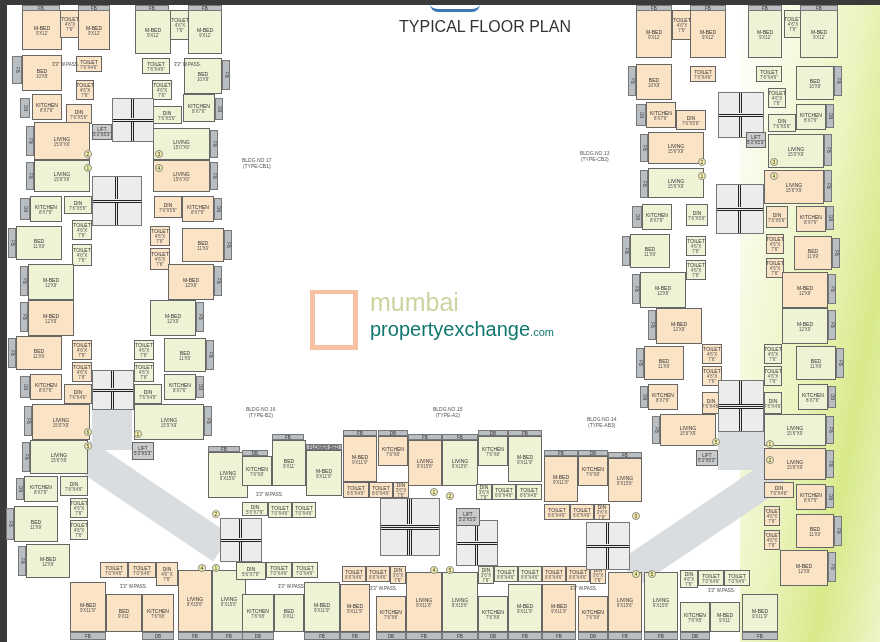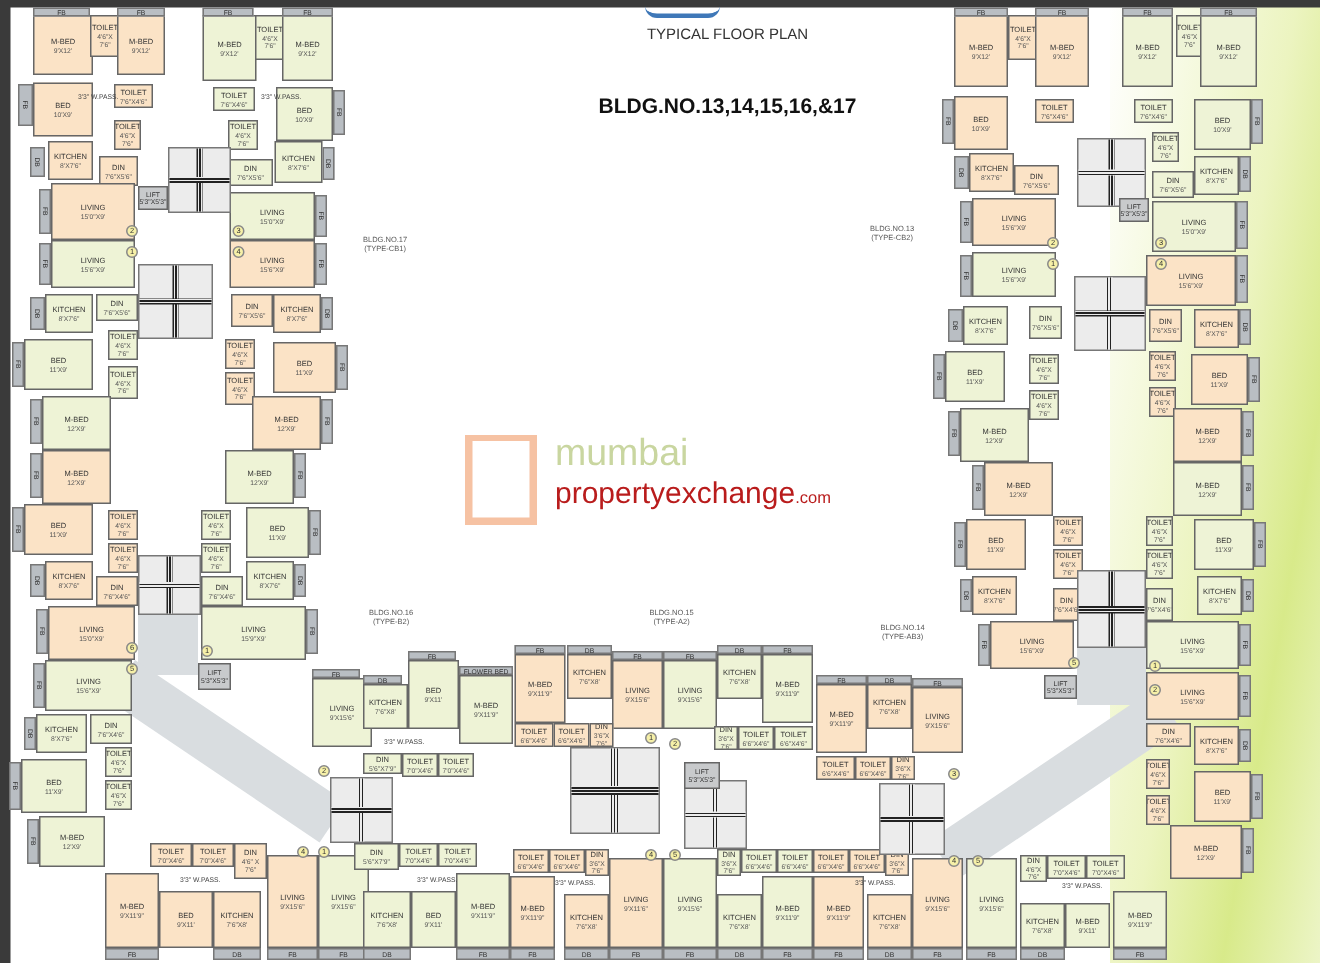--- a/index.html
+++ b/index.html
@@ -5,21 +5,21 @@
   * { box-sizing: border-box; margin: 0; padding: 0; }
   html, body { width: 880px; height: 642px; overflow: hidden; background: #ffffff; }
   body { font-family: "Liberation Sans", sans-serif; position: relative; }
   #stage { position: absolute; left: 0; top: 0; width: 880px; height: 642px; background: #ffffff; overflow: hidden; }
   .left-strip { position: absolute; left: 0; top: 0; width: 7px; height: 642px; background: #3a3a3a; }
   .top-strip { position: absolute; left: 0; top: 0; width: 880px; height: 5px; background: #3a3a3a; }
   .swoosh { position: absolute; right: -60px; top: 0; width: 200px; height: 642px;
             background: linear-gradient(100deg, rgba(255,255,255,0) 0%, rgba(220,235,140,0.55) 40%, rgba(190,220,60,0.6) 60%, rgba(255,255,255,0) 100%); }
   .logo-arc { position: absolute; left: 430px; top: 4px; width: 50px; height: 8px; border-bottom: 3px solid #3f78b8; border-radius: 0 0 40px 40px; }
   .title { position: absolute; left: 360px; width: 250px; text-align: center; color: #333; }
-  .t1 { top: 18px; font-size: 10px; }
+  .t1 { top: 18px; font-size: 16px; }
   .t2 { top: 40px; font-size: 14px; }
   .t3 { top: 62px; font-size: 14px; font-weight: bold; color: #111; }
   .bldg { position: absolute; font-size: 5px; color: #555; text-align: center; line-height: 6px; }
   .corr { position: absolute; background: #d9dde0; }
   .room { position: absolute; border: 1.5px solid #666; display: flex; flex-direction: column;
           align-items: center; justify-content: center; text-align: center; overflow: hidden; }
   .room .nm { font-size: 5px; color: #333; line-height: 6px; }
   .room .dm { font-size: 4.5px; color: #555; line-height: 5px; }
   .peach { background: #fbe3c6; }
   .green { background: #eef3d6; }
@@ -31,39 +31,38 @@
   .stair .h { position: absolute; top: 45%; left: 0; width: 100%; height: 10%;
               background: repeating-linear-gradient(0deg, #222 0 1px, #ececec 1px 2px); }
   .lift { position: absolute; background: #c8cacc; border: 1px solid #666; font-size: 4.5px; color: #333;
           display: flex; flex-direction: column; align-items: center; justify-content: center; }
   .num { position: absolute; width: 8px; height: 8px; border-radius: 50%; background: #f6f0a8;
          border: 1px solid #888; font-size: 5px; text-align: center; line-height: 6px; color: #333; }
   .wm { position: absolute; left: 310px; top: 288px; }
   .wm-box { position: absolute; left: 0; top: 2px; width: 48px; height: 60px; border: 5px solid #f6c2a3;
             border-top-width: 4px; background: rgba(255,255,255,0); }
   .wm-t1 { position: absolute; left: 60px; top: 0; font-size: 25px; color: #c9d6a0; white-space: nowrap; }
-  .wm-t2 { position: absolute; left: 60px; top: 30px; font-size: 20px; color: #b91c1c; white-space: nowrap; }
+  .wm-t2 { position: absolute; left: 60px; top: 30px; font-size: 20px; color: #0f766e; white-space: nowrap; }
   .wm-t2 small { font-size: 11px; }
 </style>
 </head>
 <body>
 
 <div id="stage">
   <div class="swoosh"></div>
   <div class="top-strip"></div>
   <div class="left-strip"></div>
 
   <div class="corr" style="left:92px;top:410px;width:40px;height:40px;"></div>
   <div class="corr" style="left:90px;top:440px;width:170px;height:32px;transform:rotate(34deg);transform-origin:0 0;"></div>
   <div class="corr" style="left:620px;top:560px;width:180px;height:32px;transform:rotate(-34deg);transform-origin:0 0;"></div>
   <div class="corr" style="left:718px;top:430px;width:46px;height:40px;"></div>
 
   <div class="logo-arc"></div>
   <div class="title t1">TYPICAL FLOOR PLAN</div>
-  <div class="title t3">BLDG.NO.13,14,15,16,&amp;17</div>
 
   <div id="rooms">
       <div class="room peach" style="left:22px;top:10px;width:40px;height:40px;">
         <span class="nm">M-BED</span>
         <span class="dm">9'X12'</span>
       </div>
       <div class="room peach" style="left:60px;top:10px;width:20px;height:28px;">
         <span class="nm">TOILET</span>
         <span class="dm">4'6"X 7'6"</span>
       </div>

